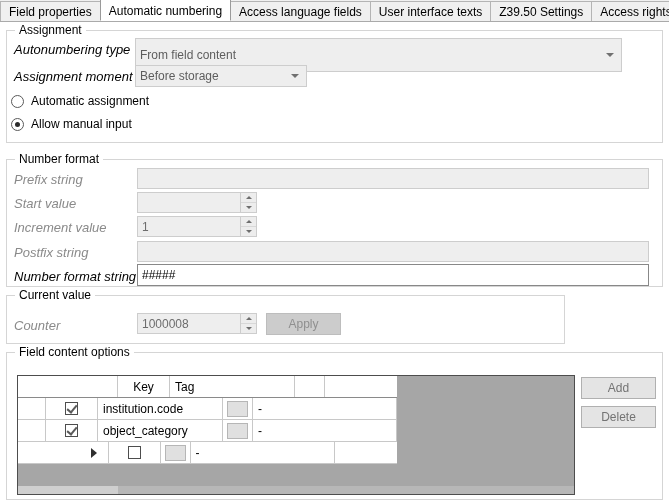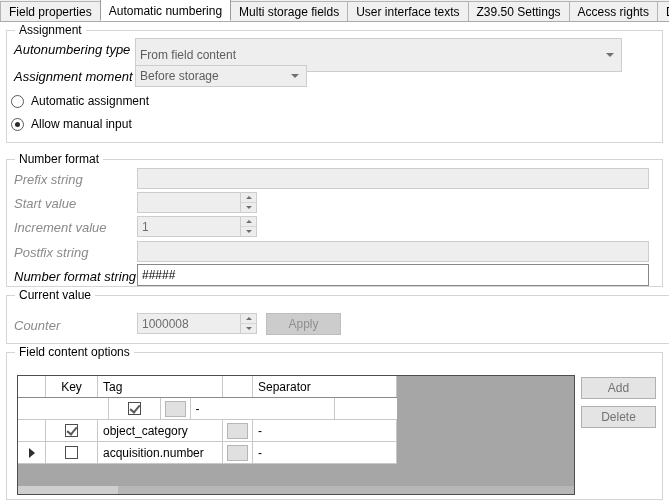--- a/index.html
+++ b/index.html
@@ -287,21 +287,21 @@
     width: 100px;
     background: #cfcfcf;
   }
 </style>
 </head>
 <body>
 
 <div class="tabstrip">
   <div class="tab">Field properties</div>
   <div class="tab active">Automatic numbering</div>
-  <div class="tab">Multi storage fields</div>
+  <div class="tab">Access language fields</div>
   <div class="tab">User interface texts</div>
   <div class="tab">Z39.50 Settings</div>
   <div class="tab">Access rights</div>
   <div class="tab">Developer notes</div>
   <div class="tabstrip-filler"></div>
 </div>
 
 <div class="group" style="left:6px; top:30px; width:657px; height:113px;">
   <div class="group-title">Assignment</div>
 </div>
@@ -365,21 +365,21 @@
 <div class="lbl disabled" style="left:14px; top:245px;">Postfix string</div>
 <div class="field" style="left:137px; top:241px; width:512px; height:21px;">
   <span></span>
 </div>
 
 <div class="lbl" style="left:14px; top:269px;">Number format string</div>
 <div class="field enabled" style="left:137px; top:264px; width:512px; height:22px;">
   <span>#####</span>
 </div>
 
-<div class="group" style="left:6px; top:295px; width:664px; height:49px;">
+<div class="group" style="left:6px; top:295px; width:559px; height:49px;">
   <div class="group-title">Current value</div>
 </div>
 
 <div class="lbl disabled" style="left:14px; top:318px;">Counter</div>
 <div class="field" style="left:137px; top:313px; width:104px; height:21px;">
   <span>1000008</span>
 </div>
 <div class="spin" style="left:240px; top:313px; height:21px;">
   <div class="half up">
       <span class="ar"></span>
@@ -395,28 +395,28 @@
 </div>
 
 <div class="grid" style="left:17px; top:375px; width:558px; height:120px;">
   <div class="grid-inner">
 
     <div class="grow head" style="top:0px;">
       <div class="gcell c-sel"></div>
       <div class="gcell c-key">Key</div>
       <div class="gcell c-tag">Tag</div>
       <div class="gcell c-btn"></div>
-      <div class="gcell c-sep">Separator</div>
     </div>
 
     <div class="grow" style="top:22px;">
       <div class="gcell c-sel"></div>
       <div class="gcell c-key">
         <span class="chk checked"></span>
       </div>
+      <div class="gcell c-tag">institution.code</div>
       <div class="gcell c-btn">
         <span class="cellbtn"></span>
       </div>
       <div class="gcell c-sep">-</div>
     </div>
 
     <div class="grow" style="top:44px;">
       <div class="gcell c-sel"></div>
       <div class="gcell c-key">
         <span class="chk checked"></span>
@@ -428,21 +428,20 @@
       <div class="gcell c-sep">-</div>
     </div>
 
     <div class="grow" style="top:66px;">
       <div class="gcell c-sel">
         <span class="rowarrow"></span>
       </div>
       <div class="gcell c-key">
         <span class="chk"></span>
       </div>
-      <div class="gcell c-tag">acquisition.number</div>
       <div class="gcell c-btn">
         <span class="cellbtn"></span>
       </div>
       <div class="gcell c-sep">-</div>
     </div>
 
     <div class="grid-hscroll">
       <div class="thumb"></div>
     </div>
   </div>

